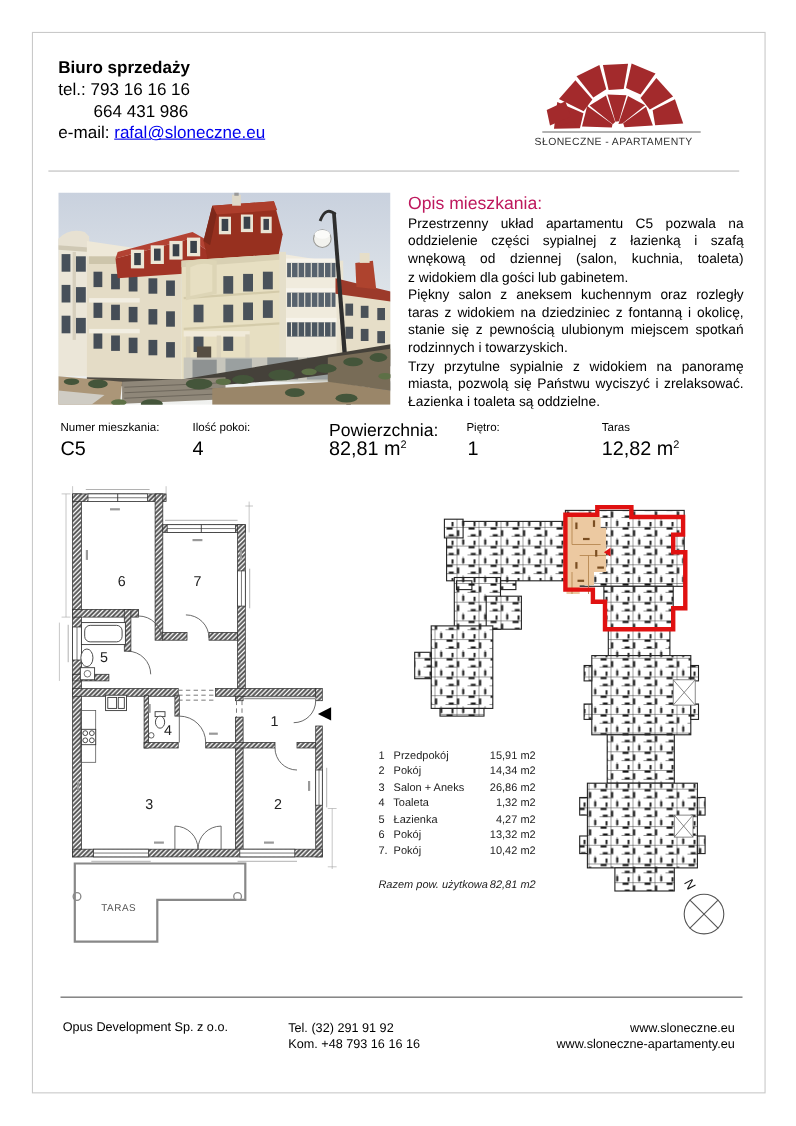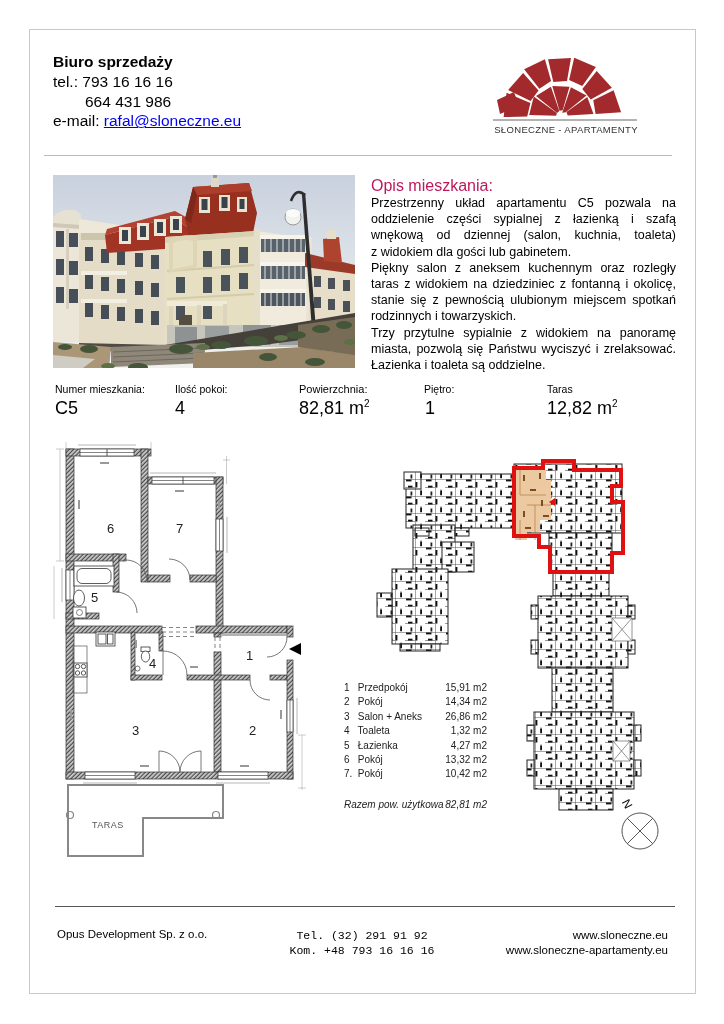--- a/index.html
+++ b/index.html
@@ -32,21 +32,21 @@
     <polygon points="65.3,33.9 79.0,32.9 83.0,10.0 60.1,11.2"></polygon>
     <polygon points="81.1,32.1 94.3,38.0 107.9,18.9 86.2,9.7"></polygon>
     <polygon points="94.3,41.1 102.7,51.5 123.9,39.7 108.7,22.9"></polygon>
     <polygon points="105.3,52.2 107.6,65.9 133.1,64.3 125.6,42.2"></polygon>
     <polygon points="9.0,52.0 26.0,44.0 31.0,58.0 12.0,66.0"></polygon>
     <polygon points="16.0,68.0 34.0,62.0 36.0,68.0"></polygon>
   </g>
   <line x1="5" y1="72" x2="149" y2="72" stroke="#666" stroke-width="1"></line>
 </svg>
 
-<div class="abs" style="left:486px;top:124px;width:160px;text-align:center;font-size:9.5px;letter-spacing:0.35px;color:#333;">SŁONECZNE - APARTAMENTY</div>
+<div class="abs" style="left:486px;top:124px;width:160px;text-align:left;font-size:9.5px;letter-spacing:0.35px;color:#333;">SŁONECZNE - APARTAMENTY</div>
 
 <div class="abs" style="left:44px;top:155px;width:628px;height:1px;background:#bbb;"></div>
 
 <svg class="abs" style="left:53px;top:175px;" width="302" height="193" viewBox="0 0 302 193">
   <defs>
     <linearGradient id="sky" x1="0" y1="0" x2="0" y2="1">
       <stop offset="0" stop-color="#c9d1de"></stop>
       <stop offset="0.6" stop-color="#e3e8eb"></stop>
       <stop offset="1" stop-color="#f0f1ef"></stop>
     </linearGradient>
@@ -254,21 +254,21 @@
   <div class="jline">taras z widokiem na dziedziniec z fontanną i okolicę,</div>
   <div class="jline">stanie się z pewnością ulubionym miejscem spotkań</div>
   <div>rodzinnych i towarzyskich.</div>
   <div class="jline">Trzy przytulne sypialnie z widokiem na panoramę</div>
   <div class="jline">miasta, pozwolą się Państwu wyciszyć i zrelaksować.</div>
   <div>Łazienka i toaleta są oddzielne.</div>
 </div>
 
 <div class="abs" style="left:55px;top:383px;font-size:10.5px;color:#000;">Numer mieszkania:</div>
 <div class="abs" style="left:175px;top:383px;font-size:10.5px;color:#000;">Ilość pokoi:</div>
-<div class="abs" style="left:299px;top:383px;font-size:11px;color:#000;">Powierzchnia:</div>
+<div class="abs" style="left:299px;top:383px;font-size:16px;color:#000;">Powierzchnia:</div>
 <div class="abs" style="left:424px;top:383px;font-size:10.5px;color:#000;">Piętro:</div>
 <div class="abs" style="left:547px;top:383px;font-size:10.5px;color:#000;">Taras</div>
 
 <div class="abs" style="left:55px;top:398px;font-size:18px;color:#000;">C5</div>
 <div class="abs" style="left:175px;top:398px;font-size:18px;color:#000;">4</div>
 <div class="abs" style="left:299px;top:398px;font-size:18px;color:#000;">82,81 m<sup style="font-size:10px;">2</sup></div>
 <div class="abs" style="left:425px;top:398px;font-size:18px;color:#000;">1</div>
 <div class="abs" style="left:547px;top:398px;font-size:18px;color:#000;">12,82 m<sup style="font-size:10px;">2</sup></div>
 
 <svg class="abs" style="left:40px;top:440px;" width="280" height="450" viewBox="0 0 280 450" id="aptplan">
@@ -591,15 +591,15 @@
   <circle cx="28" cy="41" r="18" fill="none" stroke="#555" stroke-width="1"></circle>
   <line x1="15" y1="28" x2="41" y2="54" stroke="#555" stroke-width="1"></line>
   <line x1="41" y1="28" x2="15" y2="54" stroke="#555" stroke-width="1"></line>
   <text x="12" y="16" font-size="12" fill="#111" transform="rotate(62 14 12)" font-family="Liberation Sans">N</text>
 </svg>
 
 <div class="abs" style="left:55px;top:906px;width:620px;height:1px;background:#555;"></div>
 
 <div class="abs" style="left:57px;top:928px;font-size:11.5px;color:#000;">Opus Development Sp. z o.o.</div>
 
-<div class="abs" style="left:262px;top:928px;width:200px;text-align:center;font-size:11.5px;line-height:15px;color:#000;font-family:Liberation Mono, monospace;">Tel. (32) 291 91 92<br>Kom. +48 793 16 16 16</div>
+<div class="abs" style="left:262px;top:928px;width:200px;font-size:11.5px;line-height:15px;color:#000;">Tel. (32) 291 91 92<br>Kom. +48 793 16 16 16</div>
 
 <div class="abs" style="left:468px;top:928px;width:200px;text-align:right;font-size:11.5px;line-height:15px;color:#000;">www.sloneczne.eu<br>www.sloneczne-apartamenty.eu</div>
 
 </body></html>

